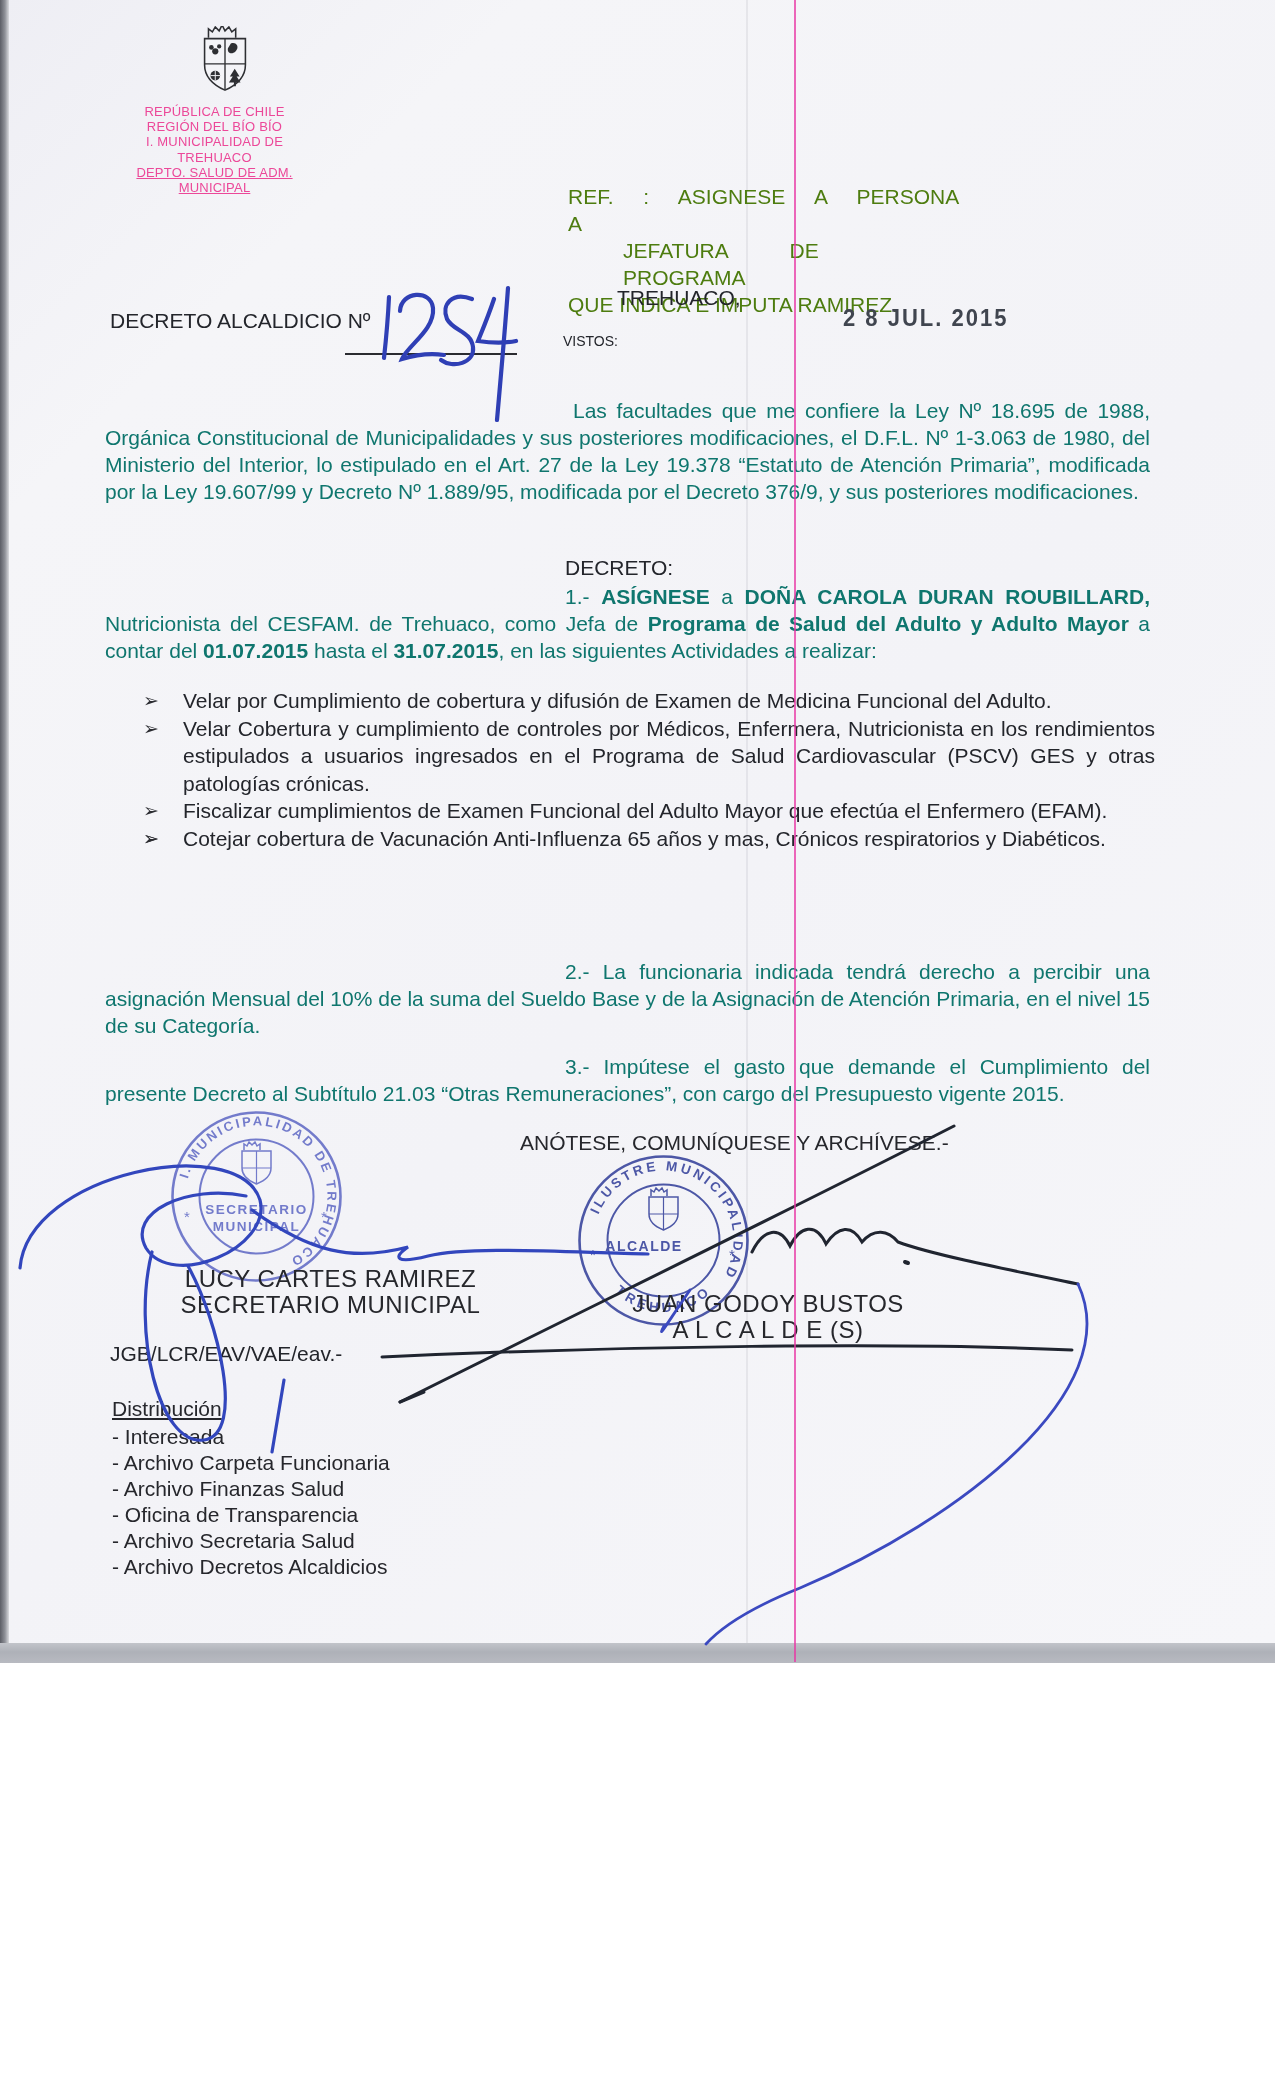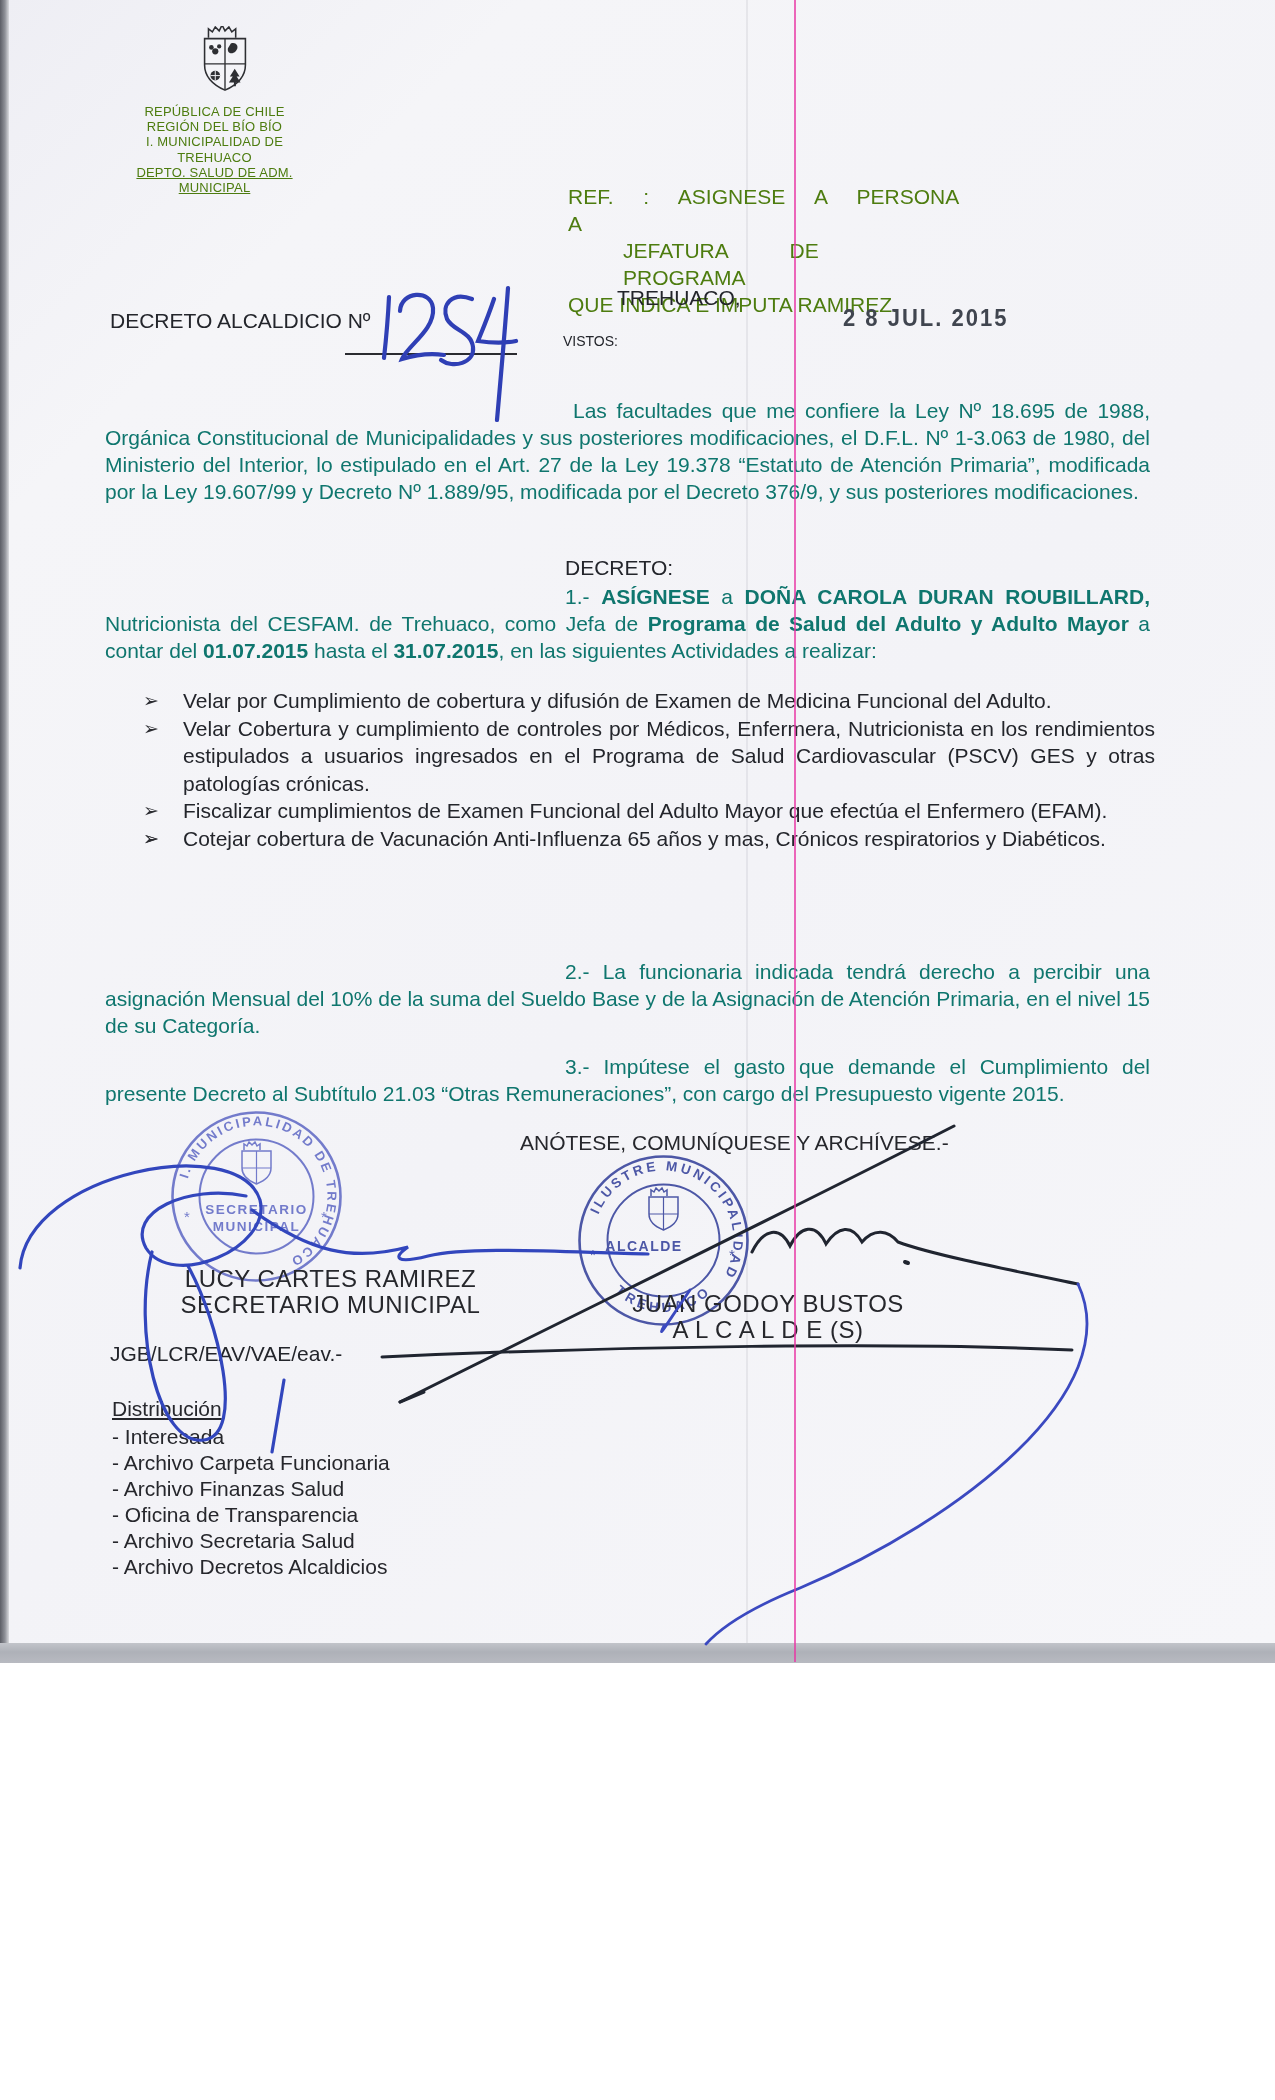--- a/index.html
+++ b/index.html
@@ -9,21 +9,21 @@
   .paper-left-edge{position:absolute;left:0;top:0;width:9px;height:1646px;
     background:linear-gradient(90deg,#5c5e66 0%,#8f9198 55%,#d9dade 100%);}
   .scan-bottom-edge{position:absolute;left:0;top:1643px;width:1275px;height:20px;
     background:linear-gradient(180deg,#c2c4ca 0%,#aeb1b8 45%,#b8bac1 100%);}
   .registration-line{position:absolute;left:794px;top:0;width:2px;height:1662px;
     background:rgba(232,53,164,0.75);}
   .fold-line{position:absolute;left:746px;top:0;width:2px;height:1643px;
     background:rgba(120,122,140,0.12);}
 
   .hdr{position:absolute;left:112px;top:104px;width:205px;text-align:center;
-    font-size:13px;line-height:15.2px;color:#4d7c0f;letter-spacing:0.2px;}
+    font-size:13px;line-height:15.2px;color:#ec4899;letter-spacing:0.2px;}
   .hdr .u{text-decoration:underline;}
   .emblem{position:absolute;left:196px;top:26px;}
 
   .ref{position:absolute;left:568px;top:183px;width:396px;font-size:21px;line-height:27px;color:#4d7c0f;}
   .ref .l1{word-spacing:24px;}
   .ref .l2{padding-left:55px;word-spacing:56px;}
 
   .place{position:absolute;left:617px;top:286px;font-size:21px;}
   .decree-label{position:absolute;left:110px;top:309px;font-size:21px;}
   .num-underline{position:absolute;left:345px;top:353px;width:172px;border-bottom:2.5px solid #2a2b30;}

